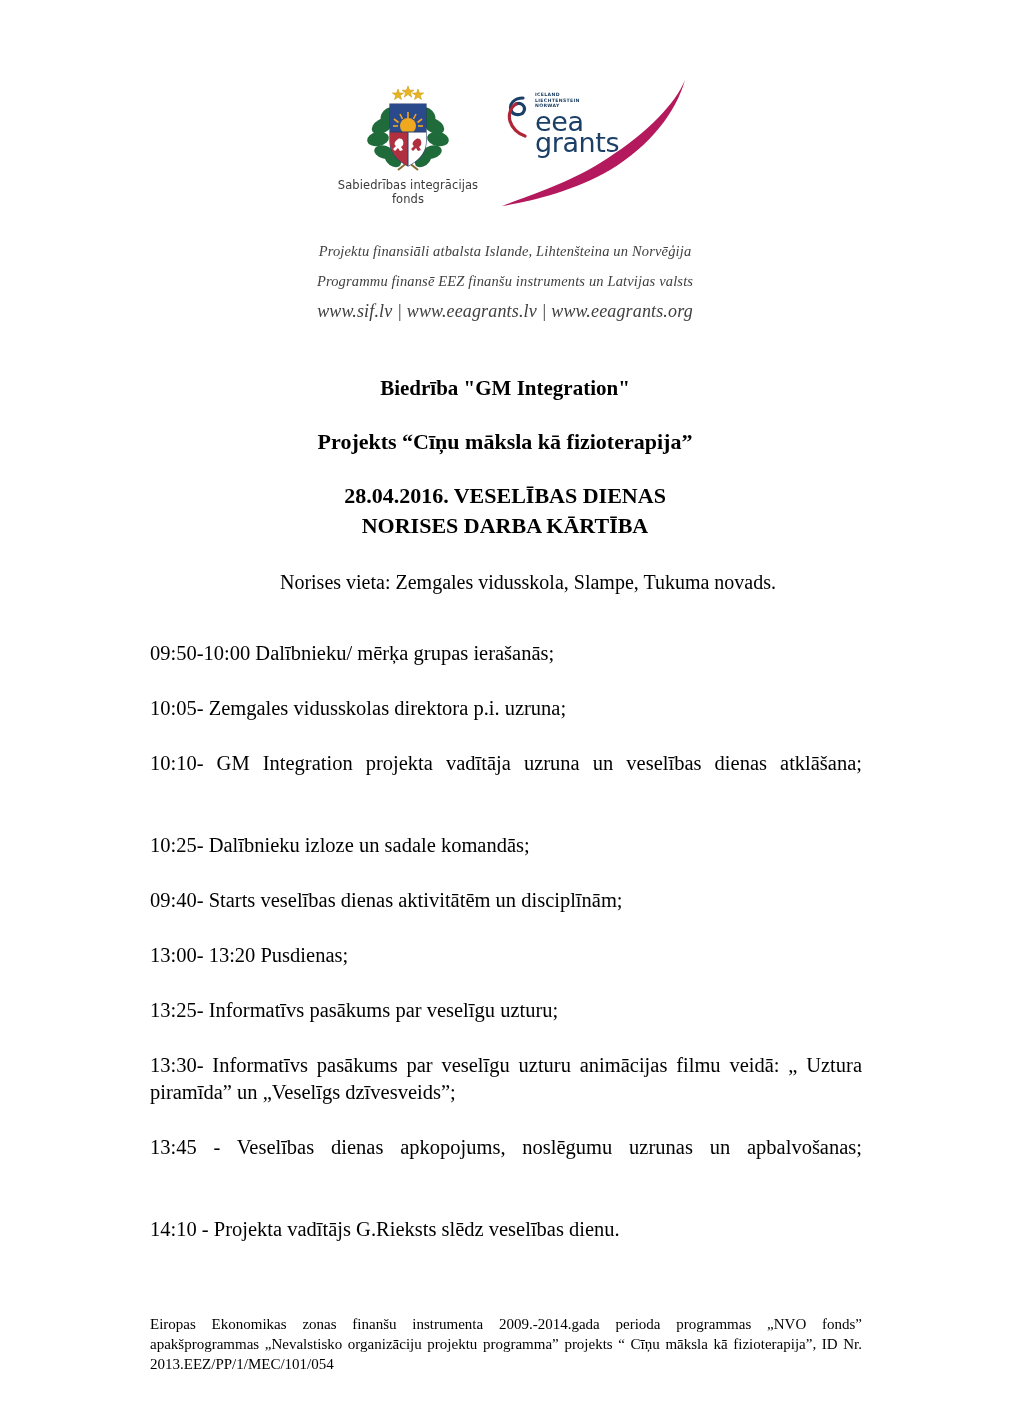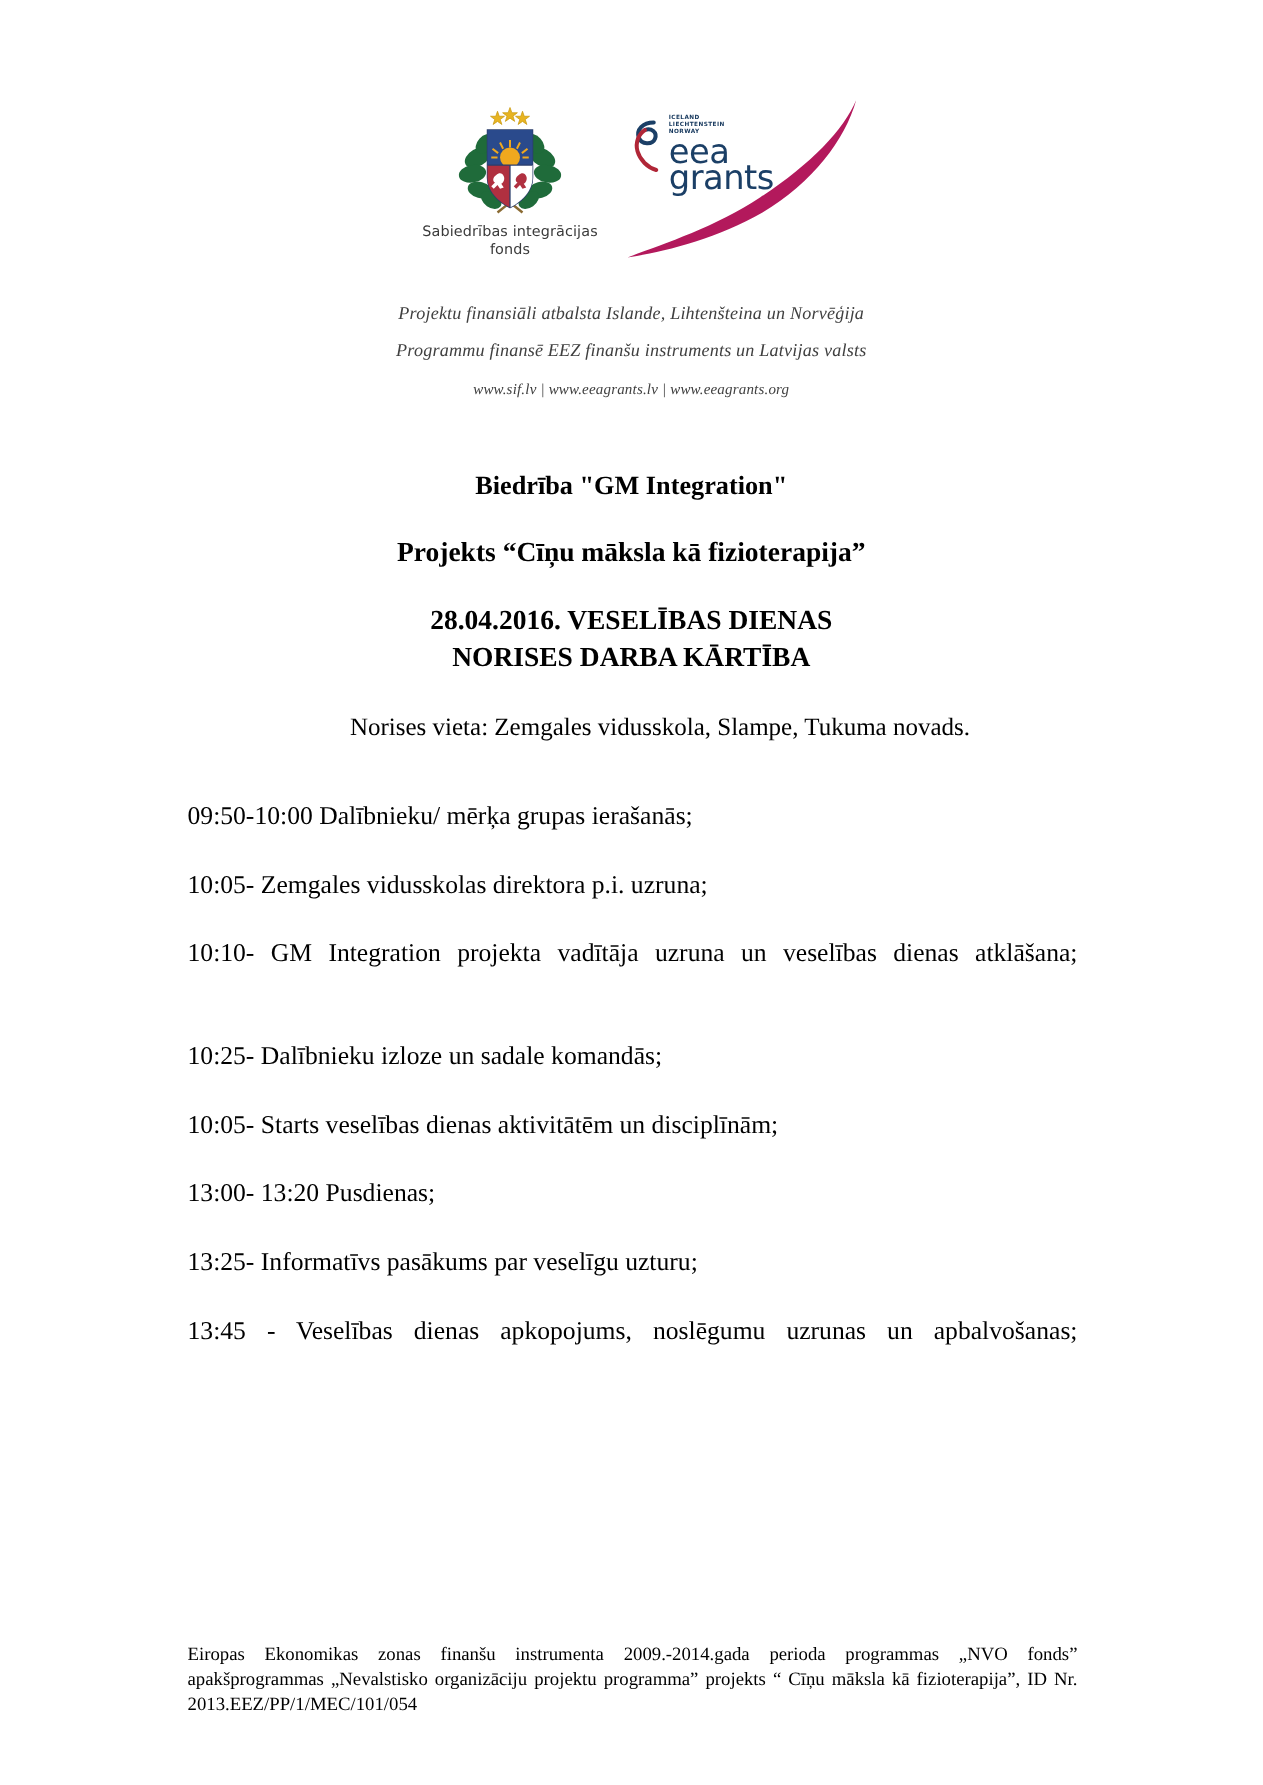--- a/index.html
+++ b/index.html
@@ -111,21 +111,21 @@
     font-family: "Liberation Serif", serif;
     font-style: italic;
     color: #404040;
   }
   .intro .ln {
     font-size: 14.5px;
     line-height: 30px;
     letter-spacing: .15px;
   }
   .intro .ln.small {
-    font-size: 12px;
+    font-size: 18px;
   }
 
   
   .titles {
     position: absolute;
     left: 0;
     top: 374px;
     width: 1010px;
     text-align: center;
   }
@@ -312,23 +312,25 @@
     <div class="t-line4">NORISES DARBA KĀRTĪBA</div>
   </div>
 
   <div class="venue">Norises vieta: Zemgales vidusskola, Slampe, Tukuma novads.</div>
 
   <div class="schedule">
     <div class="sched-item">09:50-10:00 Dalībnieku/ mērķa grupas ierašanās;</div>
     <div class="sched-item">10:05- Zemgales vidusskolas direktora p.i. uzruna;</div>
     <div class="sched-item just-all">10:10- GM Integration projekta vadītāja uzruna un veselības dienas atklāšana;</div>
     <div class="sched-item">10:25- Dalībnieku izloze un sadale komandās;</div>
-    <div class="sched-item">10:05- Starts veselības dienas aktivitātēm un disciplīnām;</div>
+    <div class="sched-item">09:40- Starts veselības dienas aktivitātēm un disciplīnām;</div>
     <div class="sched-item">13:00- 13:20 Pusdienas;</div>
     <div class="sched-item">13:25- Informatīvs pasākums par veselīgu uzturu;</div>
+    <div class="sched-item">13:30- Informatīvs pasākums par veselīgu uzturu animācijas filmu veidā: „ Uztura piramīda” un „Veselīgs dzīvesveids”;</div>
     <div class="sched-item just-all">13:45 - Veselības dienas apkopojums, noslēgumu uzrunas un apbalvošanas;</div>
+    <div class="sched-item">14:10 - Projekta vadītājs G.Rieksts slēdz veselības dienu.</div>
   </div>
 
   <div class="footer">
     <p>Eiropas Ekonomikas zonas finanšu instrumenta 2009.-2014.gada perioda programmas „NVO fonds” apakšprogrammas „Nevalstisko organizāciju projektu programma” projekts “ Cīņu māksla kā fizioterapija”, ID Nr. 2013.EEZ/PP/1/MEC/101/054</p>
   </div>
 
 </div>
 
 </body></html>

